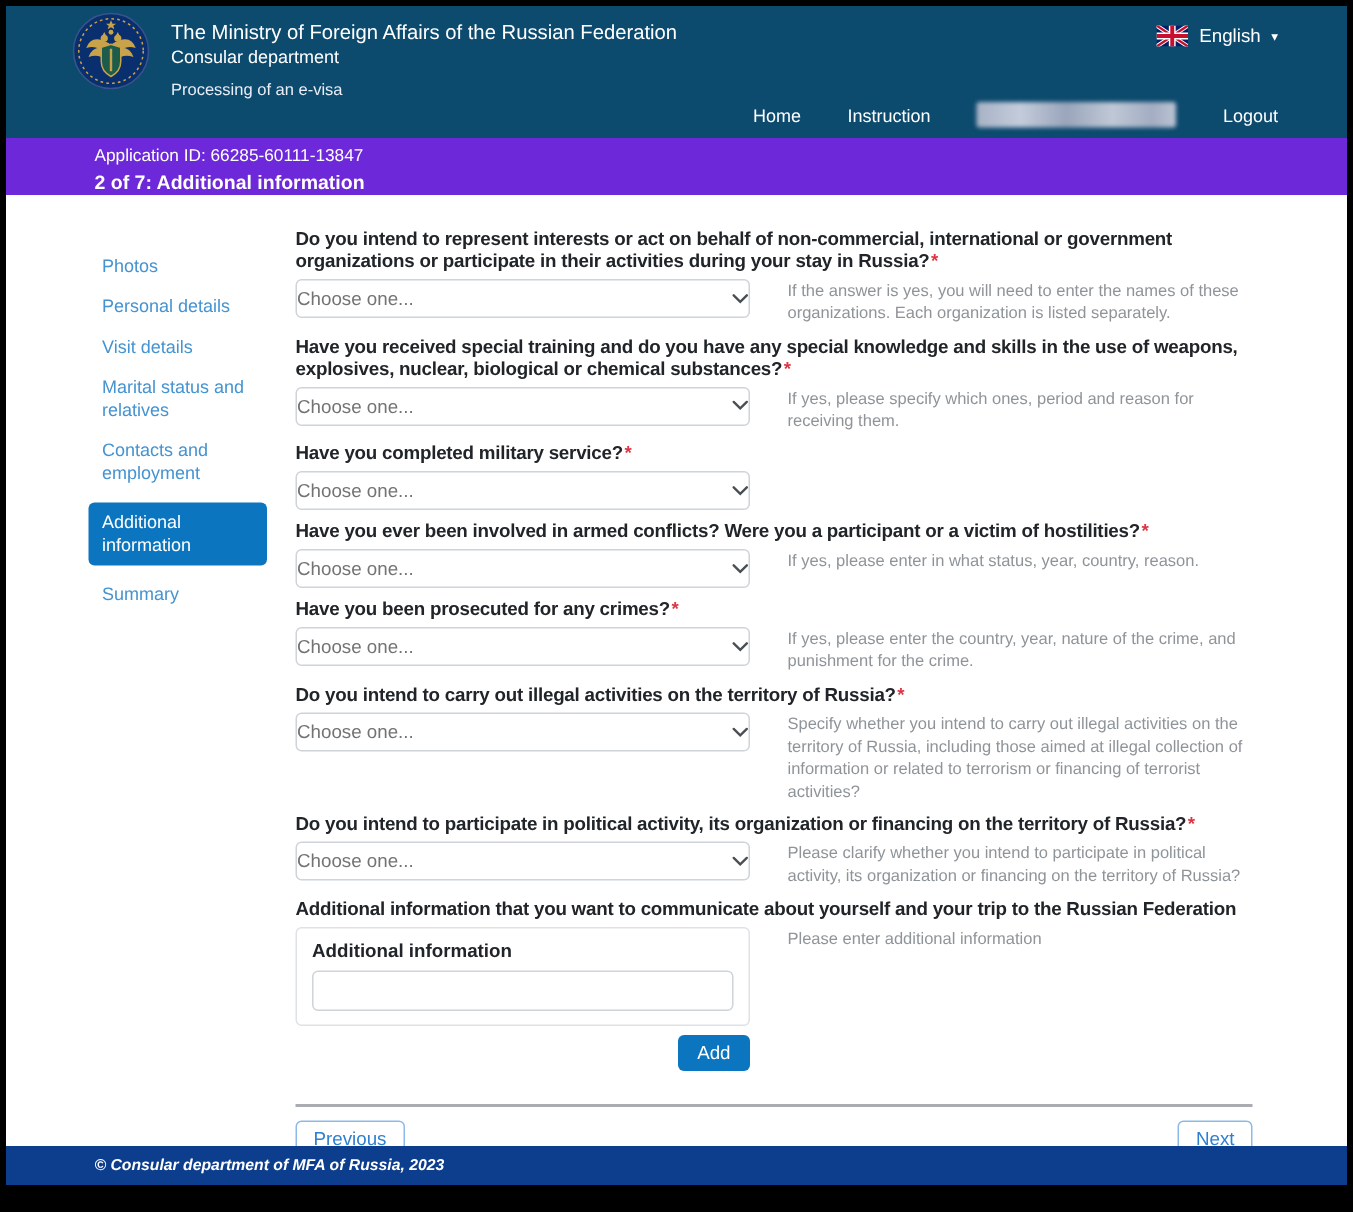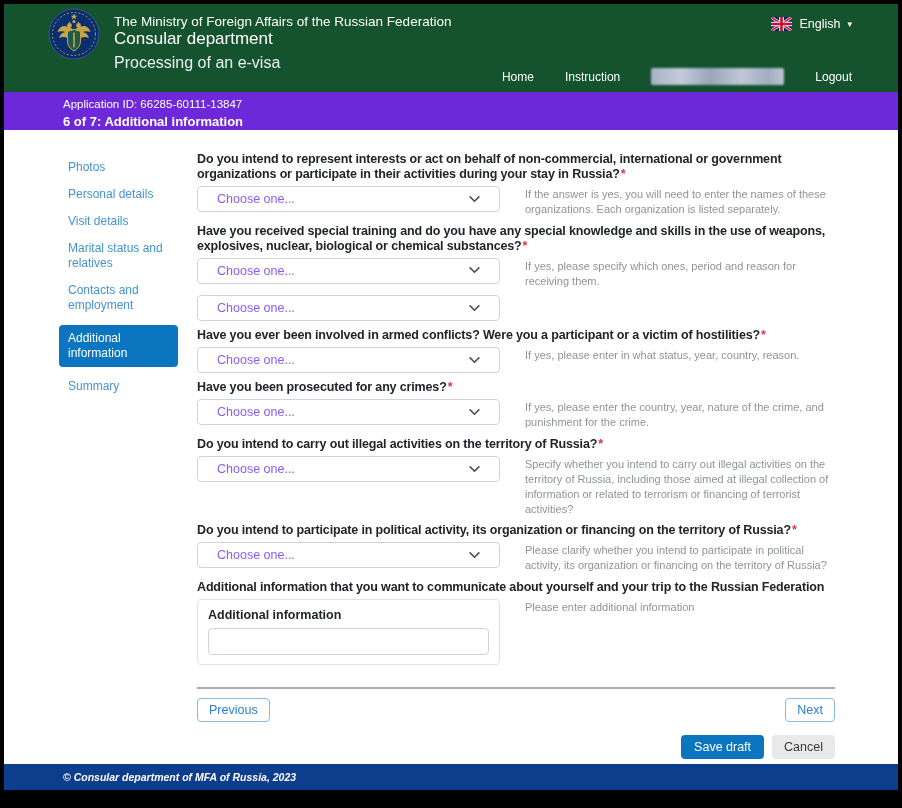--- a/index.html
+++ b/index.html
@@ -1,53 +1,53 @@
 <!DOCTYPE html>
 <html><head>
 <meta charset="utf-8">
 <style>
   * { margin:0; padding:0; box-sizing:border-box; }
   html,body { width:902px; height:808px; }
   body { background:#000; font-family:"Liberation Sans","DejaVu Sans",sans-serif; position:relative; }
   .page { position:absolute; left:4px; top:4px; width:894px; height:786px; background:#fff; overflow:hidden; }
 
   
-  .header { position:relative; height:88px; background:#14532d; color:#fff; }
+  .header { position:relative; height:88px; background:#0c4a6e; color:#fff; }
   .logo { position:absolute; left:44px; top:4px; width:52px; height:52px; }
   .titles { position:absolute; left:110px; top:9px; }
   .t1 { font-size:13.5px; line-height:17px; }
-  .t2 { font-size:17px; line-height:17px; }
-  .t3 { font-size:16px; margin-top:7px; color:#e9eef7; }
+  .t2 { font-size:12px; line-height:17px; }
+  .t3 { font-size:11px; margin-top:7px; color:#e9eef7; }
   .lang { position:absolute; right:46px; top:13px; display:flex; align-items:center; gap:7px; font-size:12.5px; cursor:pointer; }
   .lang .caret { font-size:9px; }
   .topnav { position:absolute; right:46px; bottom:7px; display:flex; align-items:center; gap:31px; font-size:12px; }
   .topnav a { color:#fff; text-decoration:none; cursor:pointer; }
   .redacted { width:133px; height:17px; border-radius:2px;
       background:linear-gradient(90deg,#a8b2c6,#c4ccdb 22%,#9aa5bb 45%,#c0c8d6 68%,#a3adc2 88%,#bcc4d3);
       filter:blur(1.3px); cursor:pointer; }
 
   
   .appbar { height:38px; background:#6d28d9; color:#fff; padding:5px 0 0 59px; }
   .appid { font-size:11.5px; line-height:15px; }
   .step { font-size:13px; font-weight:bold; line-height:17px; margin-top:1px; }
 
   
   .content { position:relative; height:634px; }
-  .sidebar { position:absolute; left:64px; top:30px; width:122px; }
+  .sidebar { position:absolute; left:64px; top:40px; width:122px; }
   .side-item { display:block; color:#4593d0; font-size:12px; line-height:15px; margin-bottom:12px; text-decoration:none; cursor:pointer; }
   .side-item.active { background:#0b76bf; color:#fff; border-radius:4px; padding:6px 9px; margin-left:-9px; width:119px; }
 
   .main { position:absolute; left:193px; top:22px; width:638px; }
   .q { margin-bottom:7px; }
   .q-label { font-size:12.5px; font-weight:bold; color:#212529; line-height:15px; letter-spacing:-0.15px; margin-bottom:4px; }
   .req { color:#dc3545; margin-left:1px; }
   .q-row { display:flex; gap:25px; }
   .sel { width:303px; height:26px; border:1px solid #ced4da; border-radius:4px; background:#fff;
-         display:flex; align-items:center; justify-content:space-between; padding:0 19px;
-         color:#8b5cf6; font-size:12.5px; cursor:pointer; flex:none; }
+         display:flex; align-items:center; justify-content:space-between; padding:0 0;
+         color:#737373; font-size:12.5px; cursor:pointer; flex:none; }
   .hint { flex:1; font-size:11px; color:#8f9499; line-height:1.35; padding-top:1px; }
 
   .add-heading { font-size:12.5px; font-weight:bold; color:#212529; letter-spacing:-0.15px; line-height:15px; margin-bottom:4px; }
   .add-row { display:flex; gap:25px; }
   .add-box { width:303px; border:1px solid #dee2e6; border-radius:4px; padding:8px 10px 9px; flex:none; }
   .add-box-label { font-size:12.5px; font-weight:bold; color:#212529; margin-bottom:6px; }
   .add-input { width:100%; height:27px; border:1px solid #ced4da; border-radius:4px; font-size:12.5px; padding:0 8px; outline:none; }
   .add-btn-row { width:303px; text-align:right; margin-top:6px; }
   .btn-primary { background:#0b76bf; color:#fff; border:none; border-radius:4px; font-size:12.5px; padding:5px 13px; cursor:pointer; font-family:inherit; }
   .btn-muted { background:#e9e9e9; color:#3a3a3a; border:none; border-radius:4px; font-size:12.5px; padding:5px 12px; cursor:pointer; font-family:inherit; }
@@ -106,21 +106,21 @@
     <div class="topnav">
       <a>Home</a>
       <a>Instruction</a>
       <span class="redacted"></span>
       <a>Logout</a>
     </div>
   </div>
 
   <div class="appbar">
     <div class="appid">Application ID: 66285-60111-13847</div>
-    <div class="step">6 of 7: Additional information</div>
+    <div class="step">2 of 7: Additional information</div>
   </div>
 
   <div class="content">
 
     <div class="sidebar">
       <a class="side-item">Photos</a>
       <a class="side-item">Personal details</a>
       <a class="side-item">Visit details</a>
       <a class="side-item">Marital status and relatives</a>
       <a class="side-item">Contacts and employment</a>
@@ -150,20 +150,21 @@
             <span>Choose one...</span>
             <svg width="11" height="7" viewBox="0 0 12 8">
                 <path d="M1 1 L6 6 L11 1" stroke="#4a4f54" stroke-width="1.8" fill="none" stroke-linecap="round"></path>
               </svg>
           </div>
           <div class="hint">If yes, please specify which ones, period and reason for receiving them.</div>
         </div>
       </div>
 
       <div class="q">
+        <div class="q-label"><span>Have you completed military service?</span><span class="req">*</span></div>
         <div class="q-row">
           <div class="sel">
             <span>Choose one...</span>
             <svg width="11" height="7" viewBox="0 0 12 8">
                 <path d="M1 1 L6 6 L11 1" stroke="#4a4f54" stroke-width="1.8" fill="none" stroke-linecap="round"></path>
               </svg>
           </div>
         </div>
       </div>
 
@@ -221,20 +222,23 @@
 
       <div>
         <div class="add-heading">Additional information that you want to communicate about yourself and your trip to the Russian Federation</div>
         <div class="add-row">
           <div class="add-box">
             <div class="add-box-label">Additional information</div>
             <input class="add-input" type="text" value="" style="">
           </div>
           <div class="hint">Please enter additional information</div>
         </div>
+        <div class="add-btn-row">
+          <button class="btn-primary">Add</button>
+        </div>
       </div>
 
       <div class="divider"></div>
 
       <div class="nav-btn-row">
         <button class="btn-outline">Previous</button>
         <button class="btn-outline">Next</button>
       </div>
 
       <div class="save-row">

